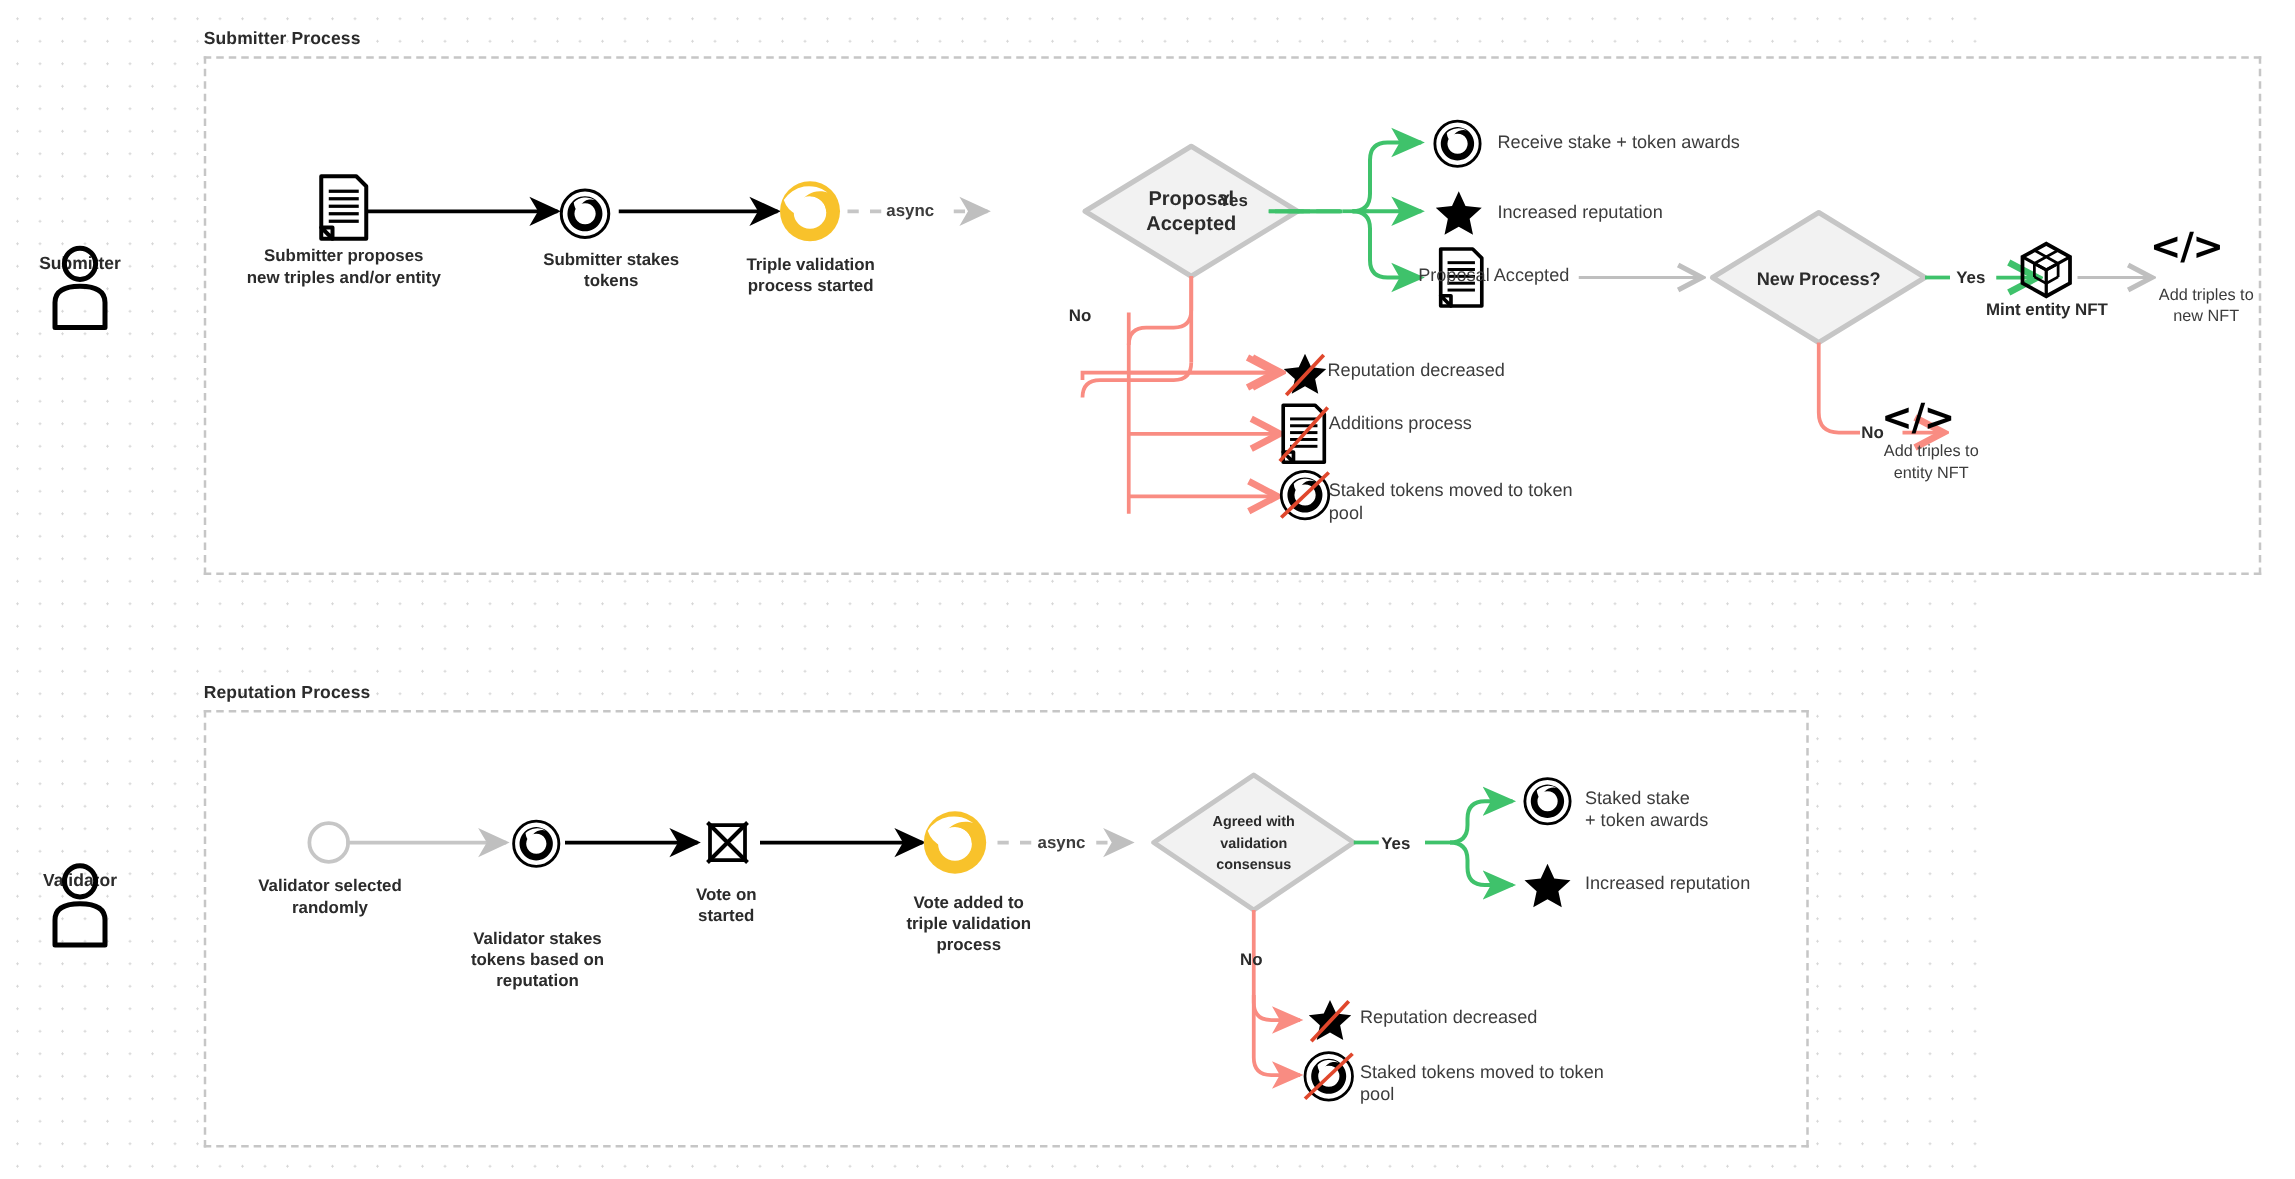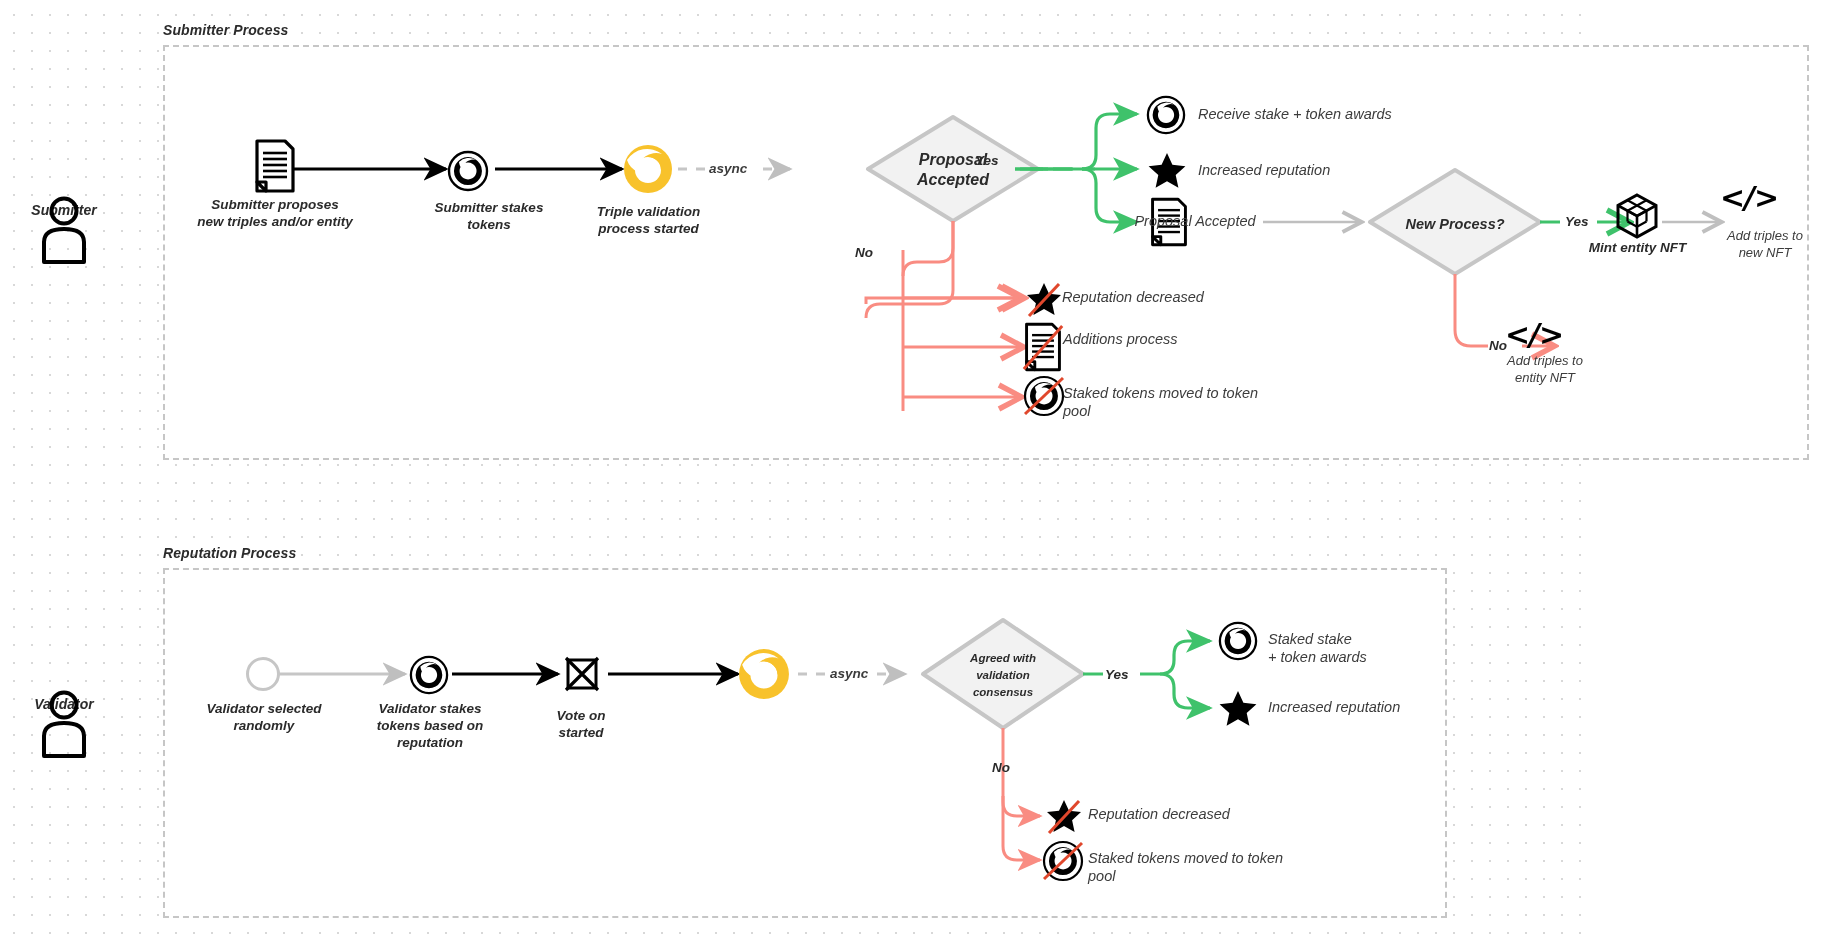--- a/index.html
+++ b/index.html
@@ -11,21 +11,20 @@
     font-family: "Liberation Sans", sans-serif;
   }
   #canvas {
     position: relative;
     width: 1582px;
     height: 943px;
     background-color: #ffffff;
     background-image: radial-gradient(circle, #d8d8d8 1px, transparent 1.1px);
     background-size: 18px 18px;
     background-position: 5px 6px;
-    font-style: italic;
   }
   
   .lane-box {
     position: absolute;
     border: 2px dashed #c6c6c6;
     background: #ffffff;
   }
   .lane-title {
     position: absolute;
     font-size: 14px;
@@ -367,41 +366,44 @@
   <div class="node-label" style="left:190px; top:700px; width:148px;">Validator selected
 randomly</div>
 
   <div class="node" style="left:409px; top:655px;">
     <svg class="icon-svg" width="40" height="40" viewBox="0 0 42 42" style="left:0;top:0;">
       <circle cx="21" cy="21" r="19" fill="#fff" stroke="#000" stroke-width="2.4"></circle>
       <path d="M21 7 a14 14 0 1 1 -0.1 0 Z M21 12.5 a8.5 8.5 0 1 0 0.1 0 Z" fill="#000"></path>
       <path d="M12 12 a14 14 0 0 1 17 -2 a10 10 0 0 0 -13 10 a12 12 0 0 1 -4 -8 Z" fill="#fff"></path>
     </svg>
   </div>
-  <div class="node-label" style="left:360px; top:700px; width:140px;">Validator stakes
+  <div class="node-label" style="left:360px; top:742px; width:140px;">Validator stakes
 tokens based on
 reputation</div>
 
   <div class="node" style="left:562px; top:654px;">
     <svg class="icon-svg" width="40" height="42" viewBox="0 0 40 42" style="left:0;top:0;">
       <path d="M6 6 H34 V34 H6 Z" fill="none" stroke="#000" stroke-width="3"></path>
       <path d="M4 4 L36 36 M36 4 L4 36" stroke="#000" stroke-width="3.2"></path>
     </svg>
   </div>
   <div class="node-label" style="left:521px; top:707px; width:120px;">Vote on
 started</div>
 
   <div class="node" style="left:738px; top:648px;">
     <svg class="icon-svg" width="52" height="52" viewBox="0 0 50 50" style="left:0;top:0;">
       <circle cx="25" cy="25" r="24" fill="#F8C22B"></circle>
       <circle cx="25" cy="26" r="13" fill="#fff"></circle>
       <path d="M4 16 a24 24 0 0 1 35 -6 a18 18 0 0 0 -24 18 a20 20 0 0 1 -11 -12 Z" fill="#fff"></path>
       <path d="M25 13 a13 13 0 0 1 13 13 a10 10 0 0 0 -13 -13 Z" fill="#F8C22B"></path>
     </svg>
   </div>
+  <div class="node-label" style="left:700px; top:713px; width:150px;">Vote added to
+triple validation
+process</div>
 
   <div class="edge-label muted" style="left:830px; top:666px;">async</div>
 
   <div class="diamond-text" style="left:938px; top:650px; width:130px; font-size:11.5px; line-height:17px;">Agreed with
 validation
 consensus</div>
 
   <div class="edge-label" style="left:1105px; top:667px;">Yes</div>
   <div class="edge-label" style="left:992px; top:760px;">No</div>
 

